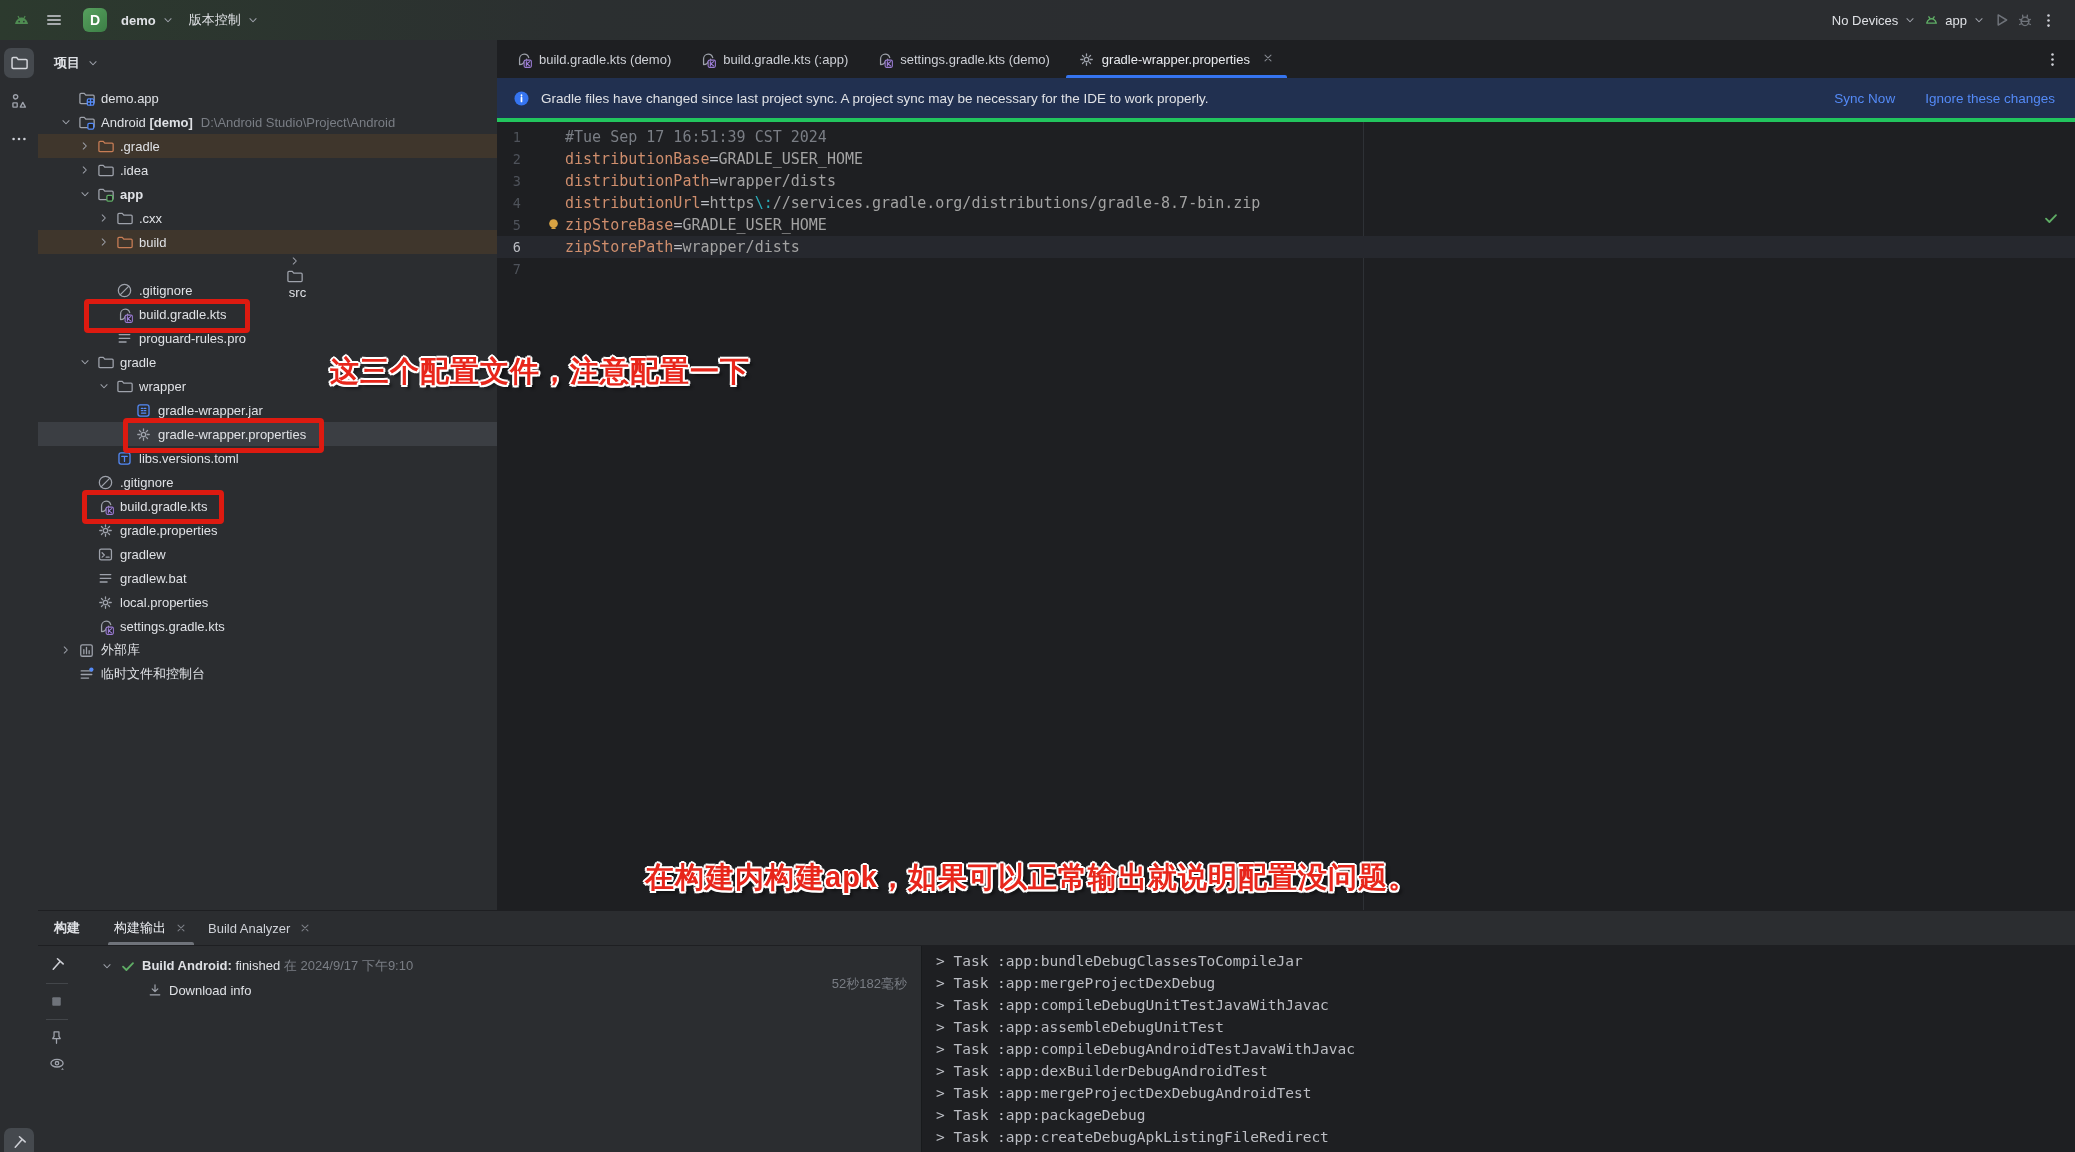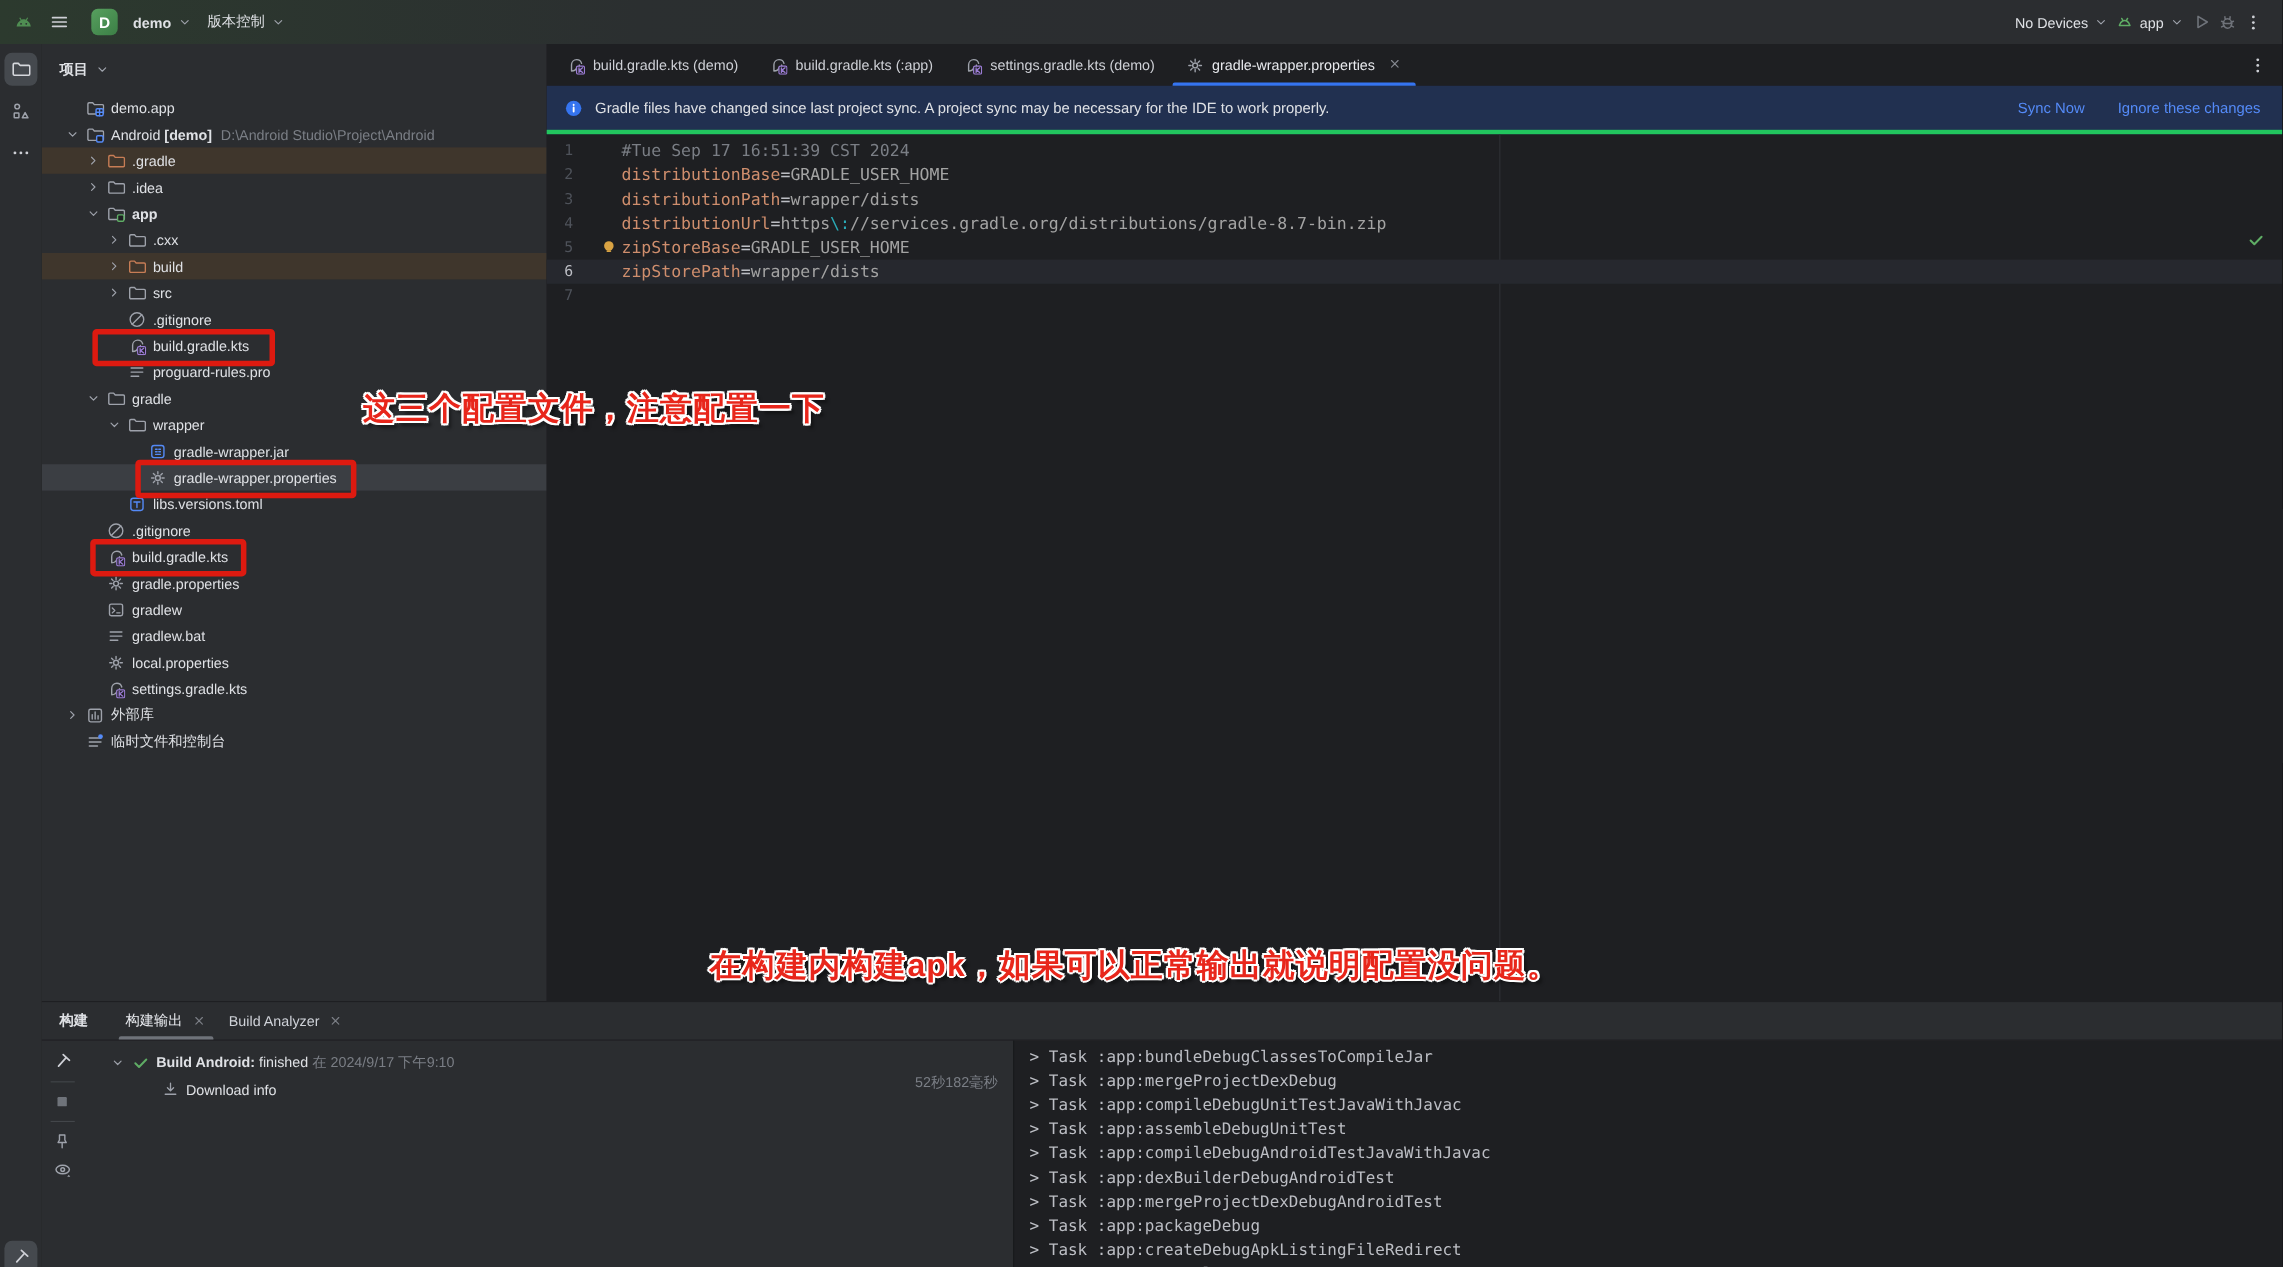--- a/index.html
+++ b/index.html
@@ -330,21 +330,21 @@
               </svg>
             </span>
           </span>
           <span class="icon">
             <svg viewBox="0 0 16 16" width="17" height="17" fill="none" stroke="#9ea2ab" stroke-width="1.2" stroke-linecap="round" stroke-linejoin="round">
               <path d="M1.8 4.2c0-.6.4-1 1-1h3.1l1.4 1.6h6.9c.6 0 1 .4 1 1v6c0 .6-.4 1-1 1H2.8c-.6 0-1-.4-1-1z" stroke="#c77d55"></path>
             </svg>
           </span>
           <span><span>build</span></span>
         </div>
-        <div class="tree-row" style="padding-left: 60px;">
+        <div class="tree-row" style="padding-left: 60px; flex-direction: column;">
           <span class="chev-slot">
             <span class="icon">
               <svg viewBox="0 0 16 16" width="14" height="14" fill="none" stroke="#9ea2ab" stroke-width="1.2" stroke-linecap="round" stroke-linejoin="round">
                 <path d="M6 4.5 9.5 8 6 11.5"></path>
               </svg>
             </span>
           </span>
           <span class="icon">
             <svg viewBox="0 0 16 16" width="17" height="17" fill="none" stroke="#9ea2ab" stroke-width="1.2" stroke-linecap="round" stroke-linejoin="round">
               <path d="M1.8 4.2c0-.6.4-1 1-1h3.1l1.4 1.6h6.9c.6 0 1 .4 1 1v6c0 .6-.4 1-1 1H2.8c-.6 0-1-.4-1-1z"></path>

